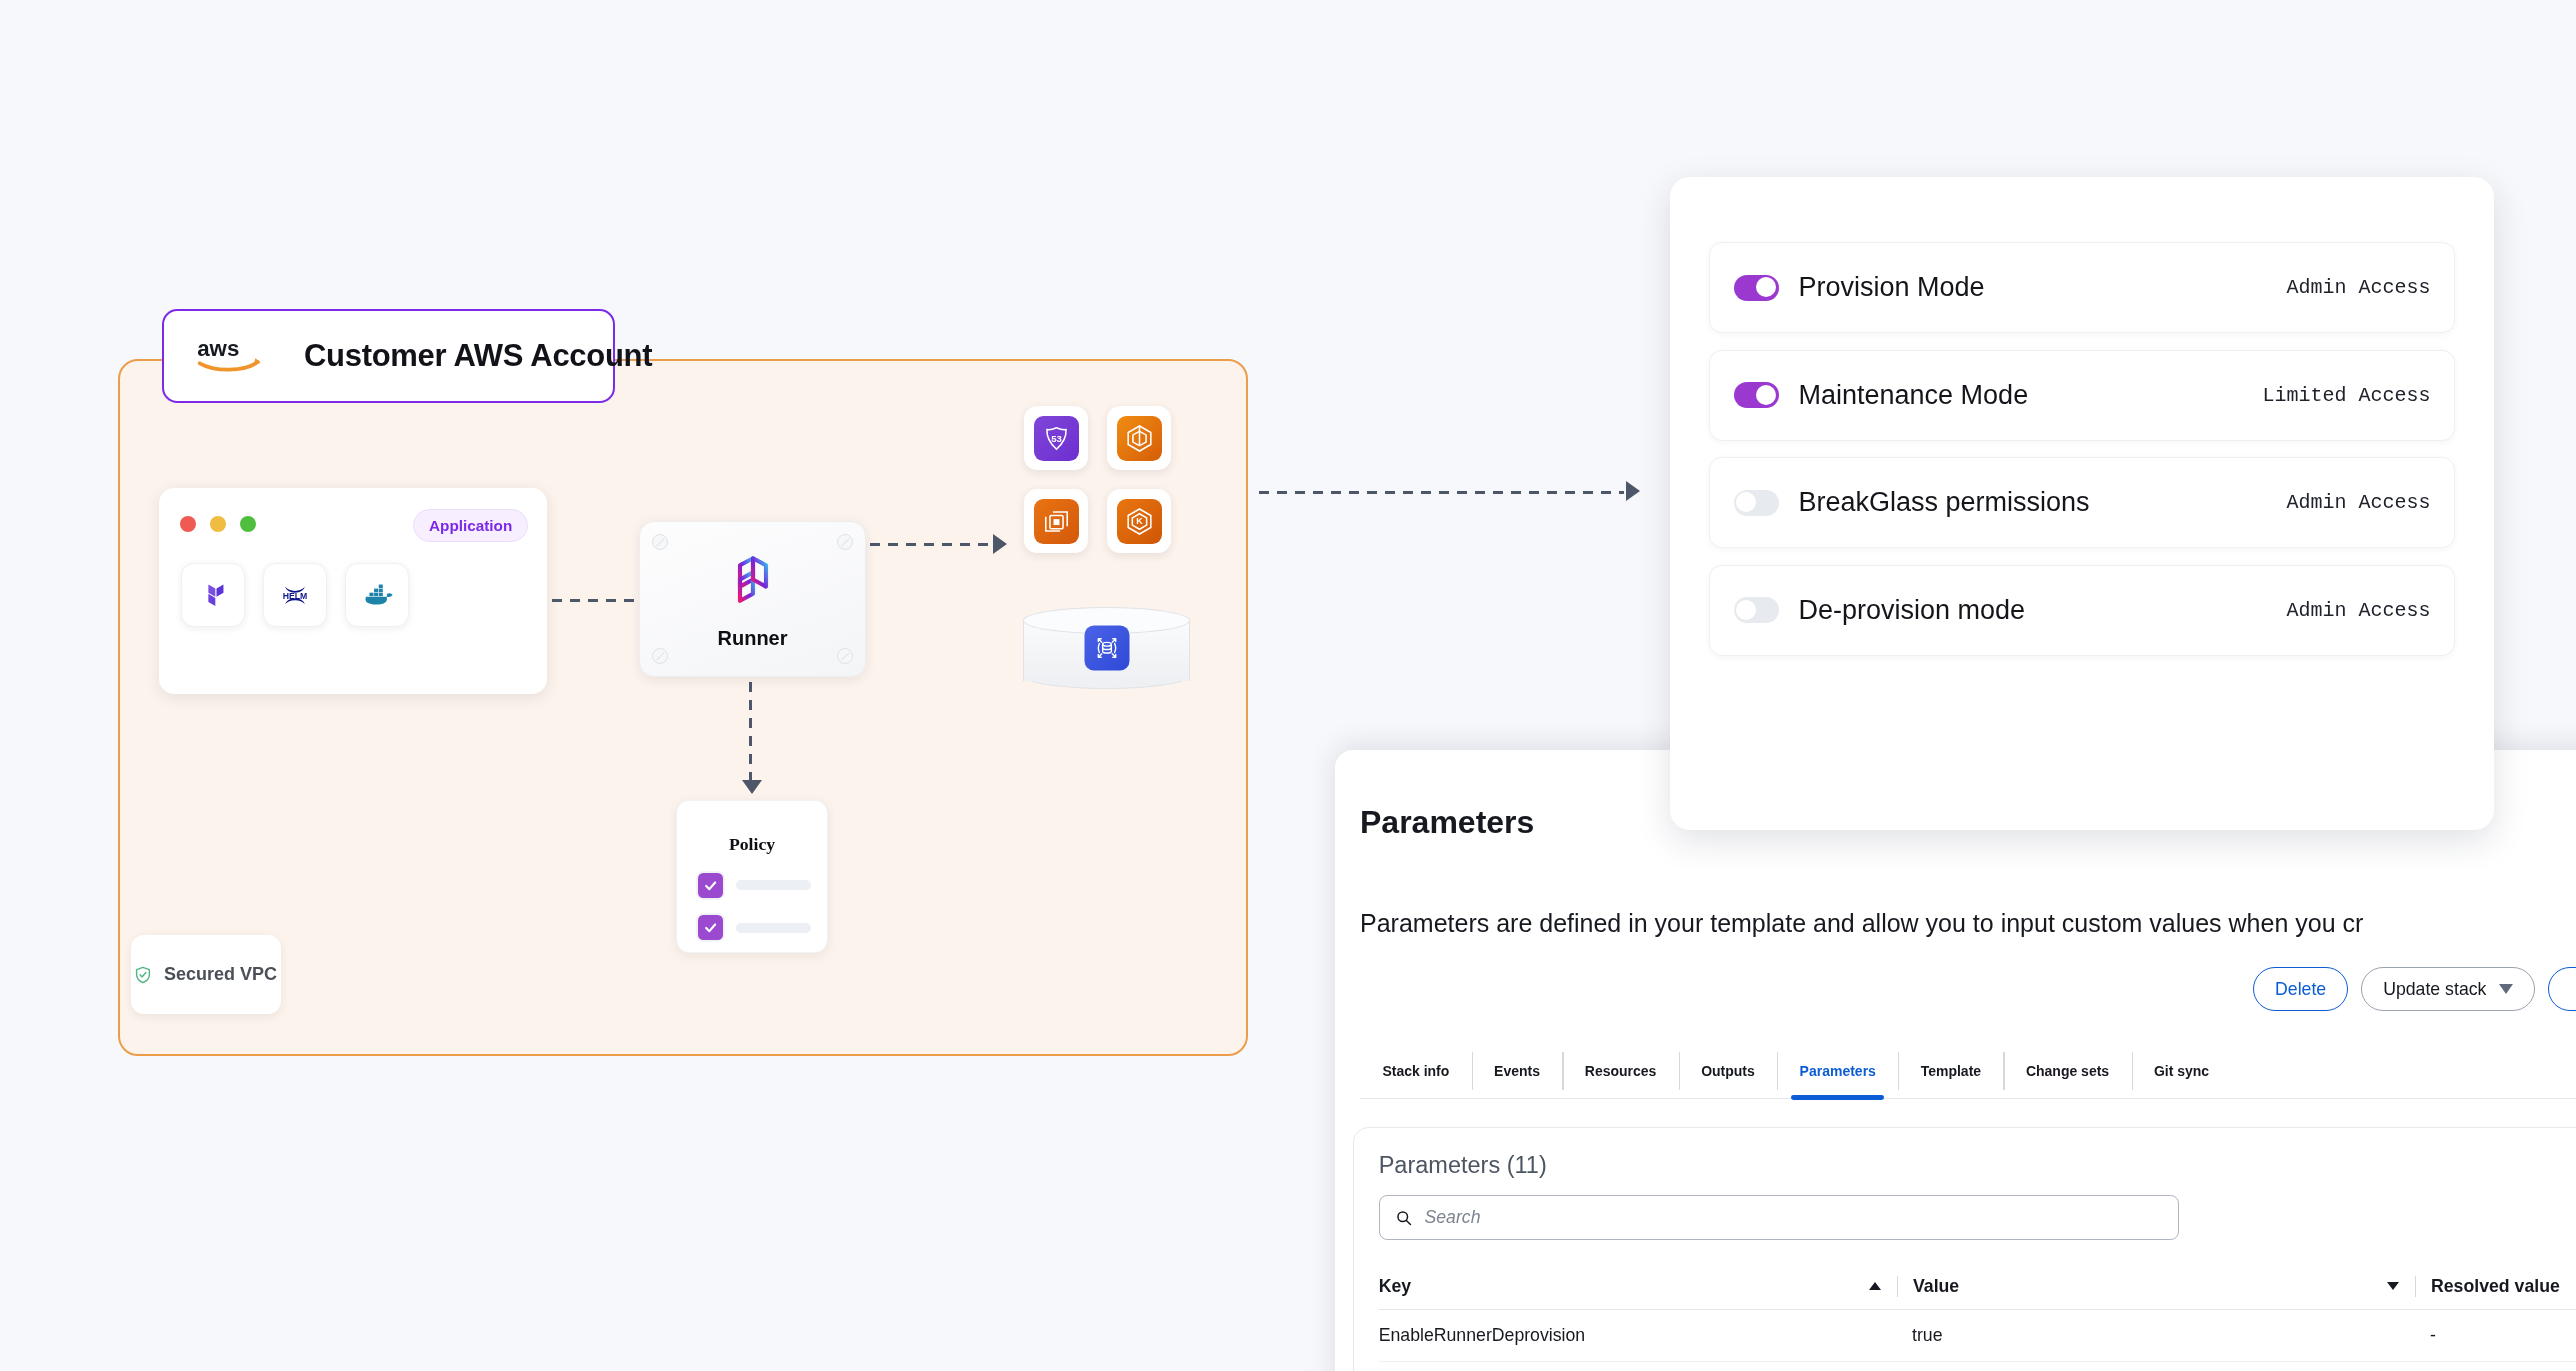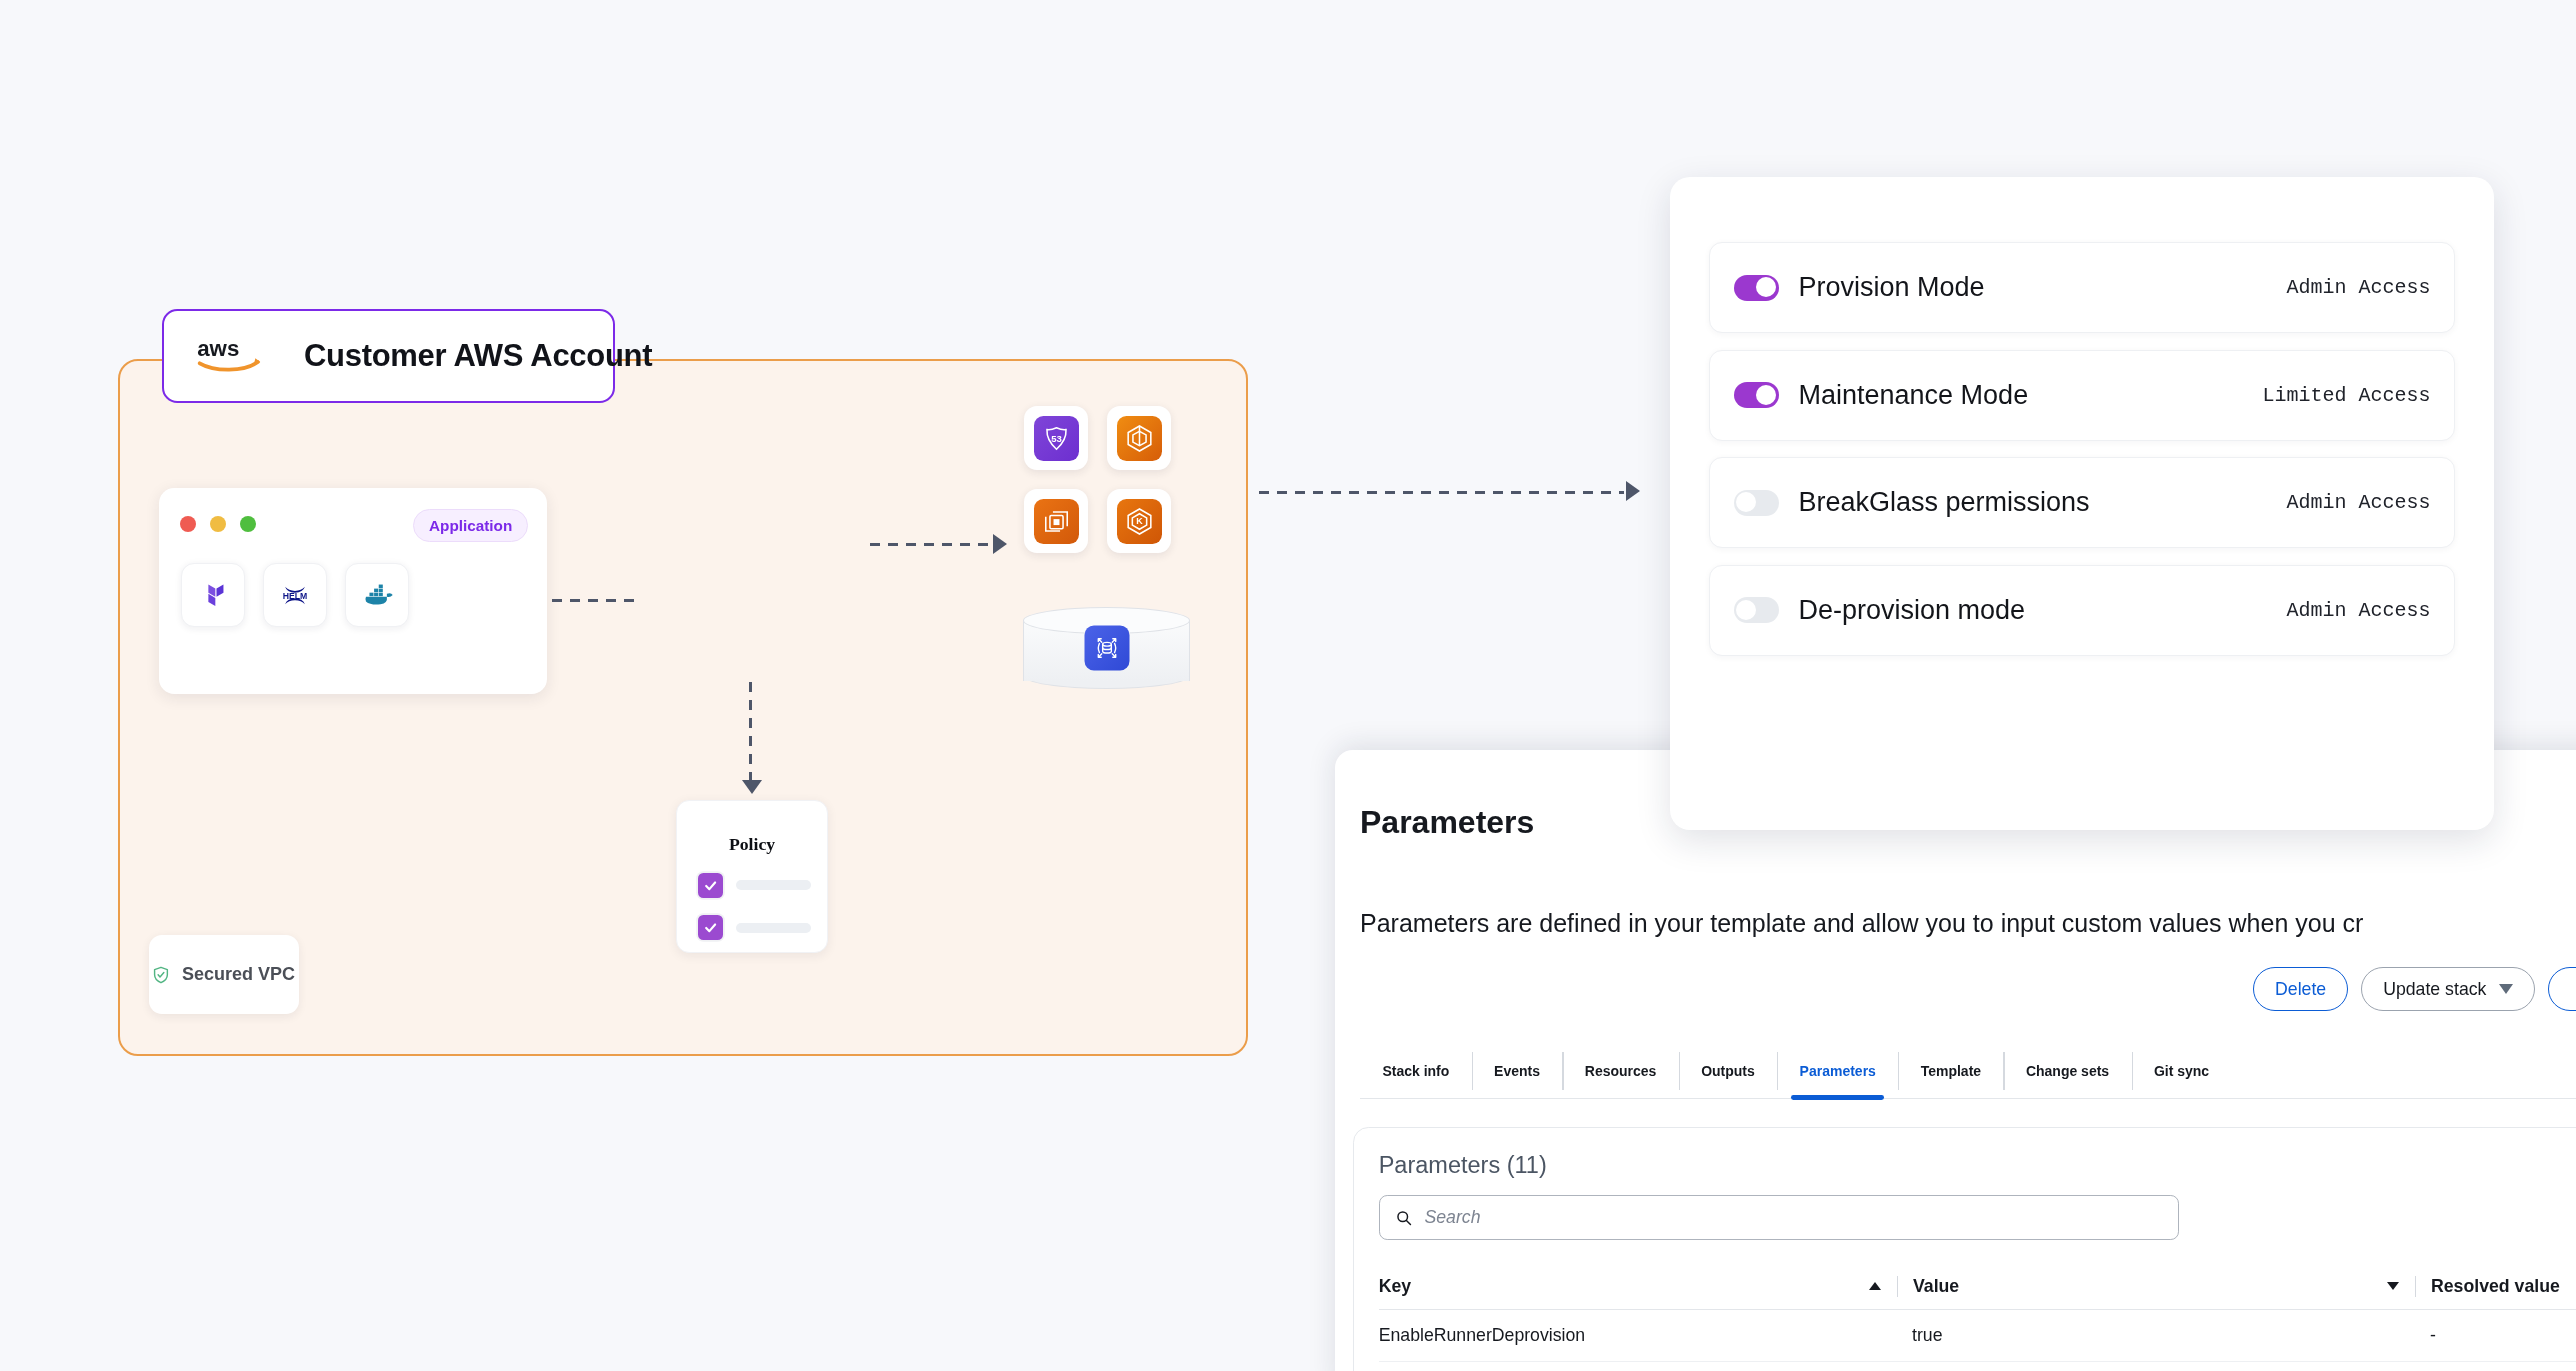--- a/index.html
+++ b/index.html
@@ -141,21 +141,21 @@
   }
   .db-icon {
     position: absolute; left: 50%; top: 50%; transform: translate(-50%,-50%);
     width: 45px; height: 45px; border-radius: 9.4px;
     background: linear-gradient(135deg,#4b63e8,#2f49d6);
     display: flex; align-items: center; justify-content: center;
   }
 
   
   .vpc-chip {
-    position: absolute; left: 149px; top: 935px;
+    position: absolute; left: 131px; top: 935px;
     width: 150px; height: 79px; background: #fff;
     border-radius: 13px; box-shadow: 0 2.4px 9.4px rgba(30,30,60,.07);
     display: flex; align-items: center; gap: 13px; padding: 0 4px;
   }
   .vpc-text { font-size: 18px; font-weight: 600; color: #4b4f57; white-space: nowrap; }
 
   
   .conn { position: absolute; height: 2.9px; background:
     repeating-linear-gradient(90deg,#4e5669 0 10px, transparent 10px 18px); }
   .conn-v { position: absolute; width: 2.9px; background:
@@ -326,20 +326,42 @@
   </div>
 
   <div class="conn" style="left:552px; top:599px; width:87px;"></div>
   <div class="conn" style="left:870px; top:543px; width:122px;"></div>
   <div class="arrowhead" style="left:993px; top:534px;"></div>
   <div class="conn-v" style="left:749px; top:682px; height:100px;"></div>
   <div class="arrowhead-down" style="left:742px; top:780px;"></div>
   <div class="conn" style="left:1259px; top:491px; width:365px;"></div>
   <div class="arrowhead" style="left:1626px; top:481px;"></div>
 
+  <div class="runner-node">
+    <span class="screw tl"></span>
+    <span class="screw tr"></span>
+    <span class="screw bl"></span>
+    <span class="screw br"></span>
+    <svg class="runner-logo" width="71" height="71" viewBox="0 0 120 120">
+      <defs>
+        <linearGradient id="rg" x1="0" y1="1" x2="1" y2="0">
+          <stop offset="0%" stop-color="#f0186f"></stop>
+          <stop offset="45%" stop-color="#7b22d8"></stop>
+          <stop offset="100%" stop-color="#33c6f4"></stop>
+        </linearGradient>
+      </defs>
+      <g fill="none" stroke="url(#rg)" stroke-width="7" stroke-linejoin="round">
+        <path d="M38 36 L60 24 L60 60 L38 72 Z"></path>
+        <path d="M38 60 L60 48 L60 84 L38 96 Z"></path>
+        <path d="M60 24 L82 36 L82 72 L60 60 Z"></path>
+        <path d="M60 48 L82 60 L82 96 L60 84 Z" opacity="0"></path>
+      </g>
+    </svg>
+    <div class="runner-label">Runner</div>
+  </div>
 
   <div class="policy-card">
     <div class="policy-title">Policy</div>
     <div class="policy-row">
       <span class="chk">
         <svg viewBox="0 0 24 24" fill="none" stroke="#fff" stroke-width="3.4" stroke-linecap="round" stroke-linejoin="round">
             <path d="M5 12.5 L10 17.5 L19 7"></path>
           </svg>
       </span>
       <span class="skel"></span>

